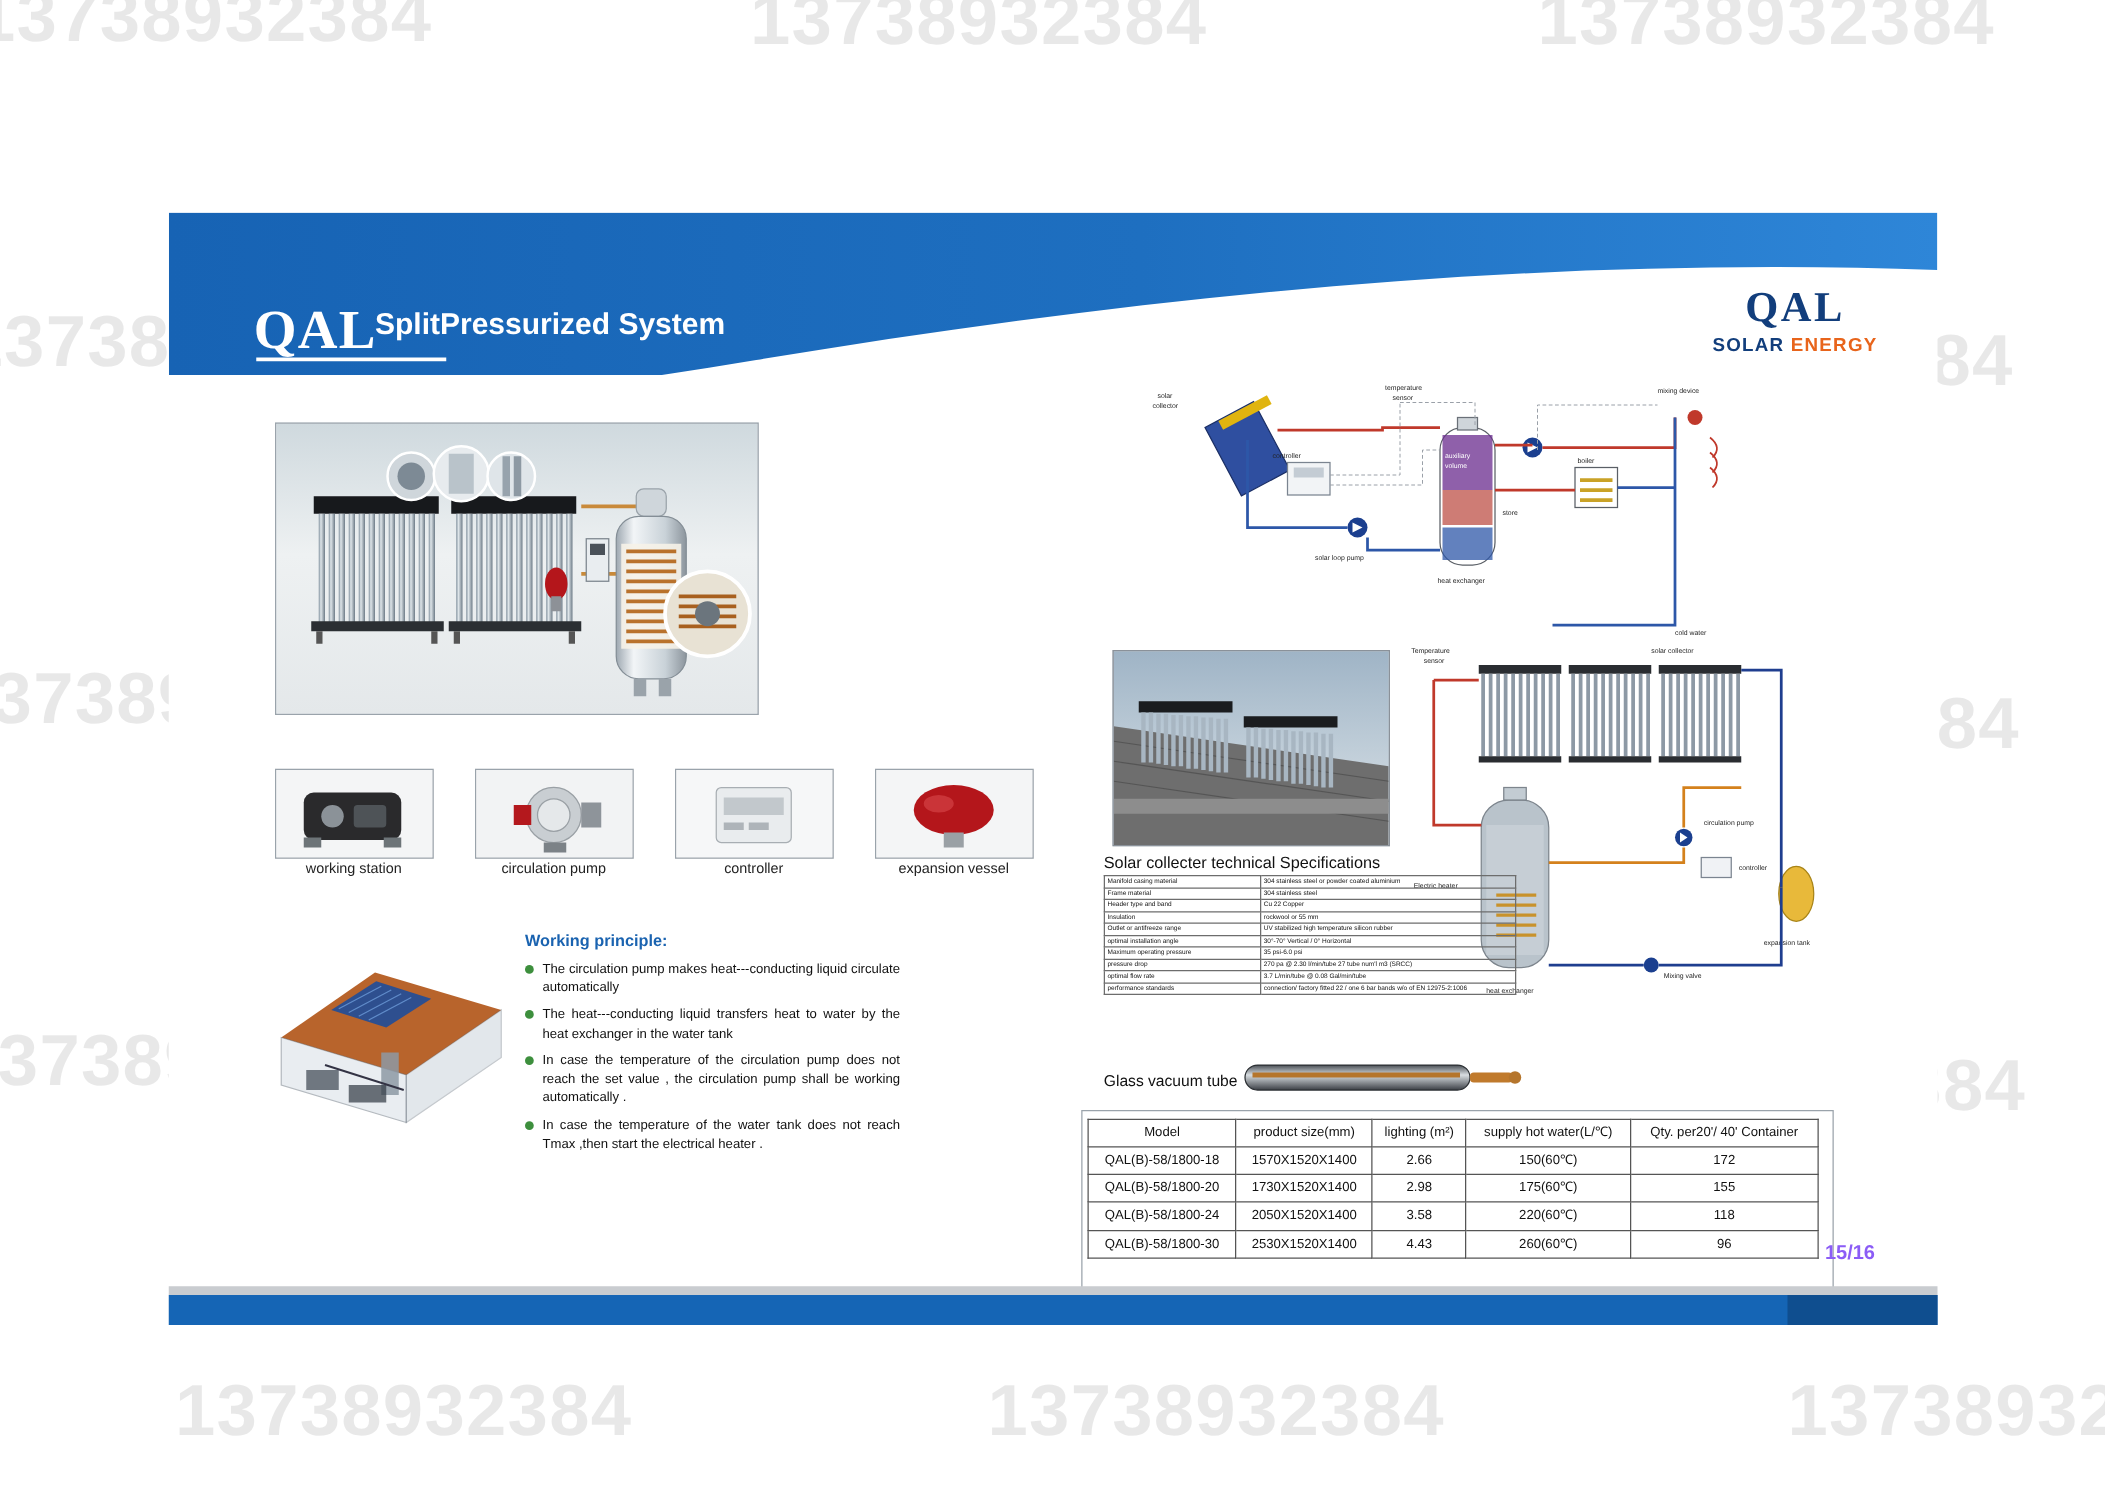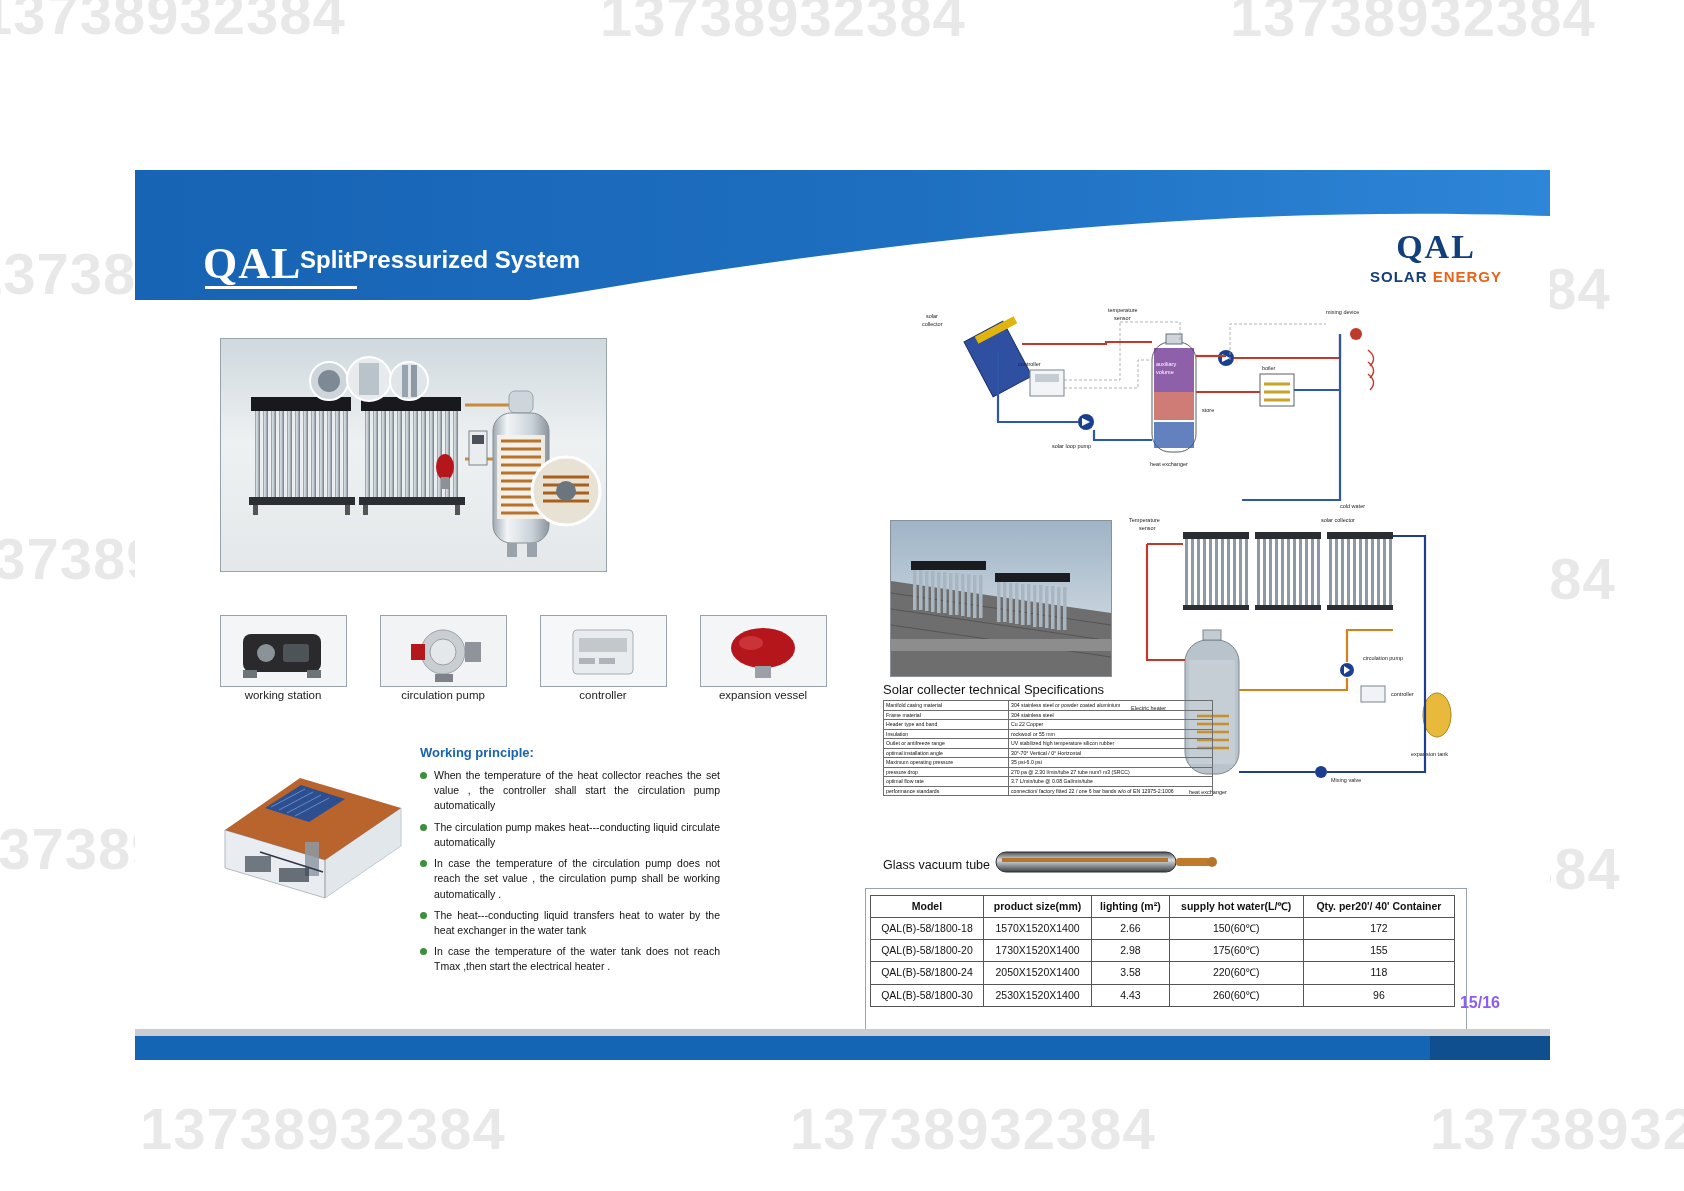--- a/index.html
+++ b/index.html
@@ -113,21 +113,21 @@
     position:absolute;left:855px;top:672px;width:230px;height:42px;
   }
 
   table.models{
     position:absolute;left:735px;top:725px;width:585px;border-collapse:collapse;
     font-size:10.5px;color:#111;background:#fff;
   }
   table.models th, table.models td{
     border:1px solid #555;padding:4px 3px;text-align:center;line-height:1.25;font-weight:normal;
   }
-  table.models th{font-weight:bold;}
+  table.models th{font-weight:normal;}
   .models-wrap{
     position:absolute;left:730px;top:718px;width:600px;height:150px;border:1px solid #9aa3ab;background:#fff;
   }
 
   .pagenum{
     position:absolute;right:50px;bottom:48px;font-size:16px;color:#8b5cf6;font-weight:bold;
   }
   .footer-grey{
     position:absolute;left:0;bottom:24px;width:1415px;height:7px;background:#c9ccd0;
   }
@@ -358,24 +358,23 @@
       <rect x="100" y="82" width="14" height="34" fill="#8d99a5" opacity="0.85"></rect>
       <rect x="40" y="96" width="26" height="16" fill="#3a4450" opacity="0.7"></rect>
       <rect x="74" y="108" width="30" height="14" fill="#2f3842" opacity="0.7"></rect>
       <path d="M55 92 L118 112" stroke="#334" stroke-width="1.5"></path>
     </svg>
   </div>
 
   <div class="principle">
     <h3>Working principle:</h3>
     <ul>
-      <li>When the temperature of the heat collector reaches the set value , the controller shall start the circulation pump automatically</li>
       <li>The circulation pump makes heat---conducting liquid circulate automatically</li>
+      <li>The heat---conducting liquid transfers heat to water by the heat exchanger in the water tank</li>
       <li>In case the temperature of the circulation pump does not reach the set value , the circulation pump shall be working automatically .</li>
-      <li>The heat---conducting liquid transfers heat to water by the heat exchanger in the water tank</li>
       <li>In case the temperature of the water tank does not reach Tmax ,then start the electrical heater .</li>
     </ul>
   </div>
 
   <div class="schematic">
     <svg width="660" height="215" viewBox="0 0 660 215" font-family="Liberation Sans, sans-serif" font-size="5.5" fill="#222">
 
       <g>
         <rect x="106" y="28" width="44" height="62" transform="rotate(-28 128 59)" fill="#2f4fa0" stroke="#1b2f66"></rect>
         <rect x="104" y="26" width="44" height="8" transform="rotate(-28 126 30)" fill="#e0b40f"></rect>

